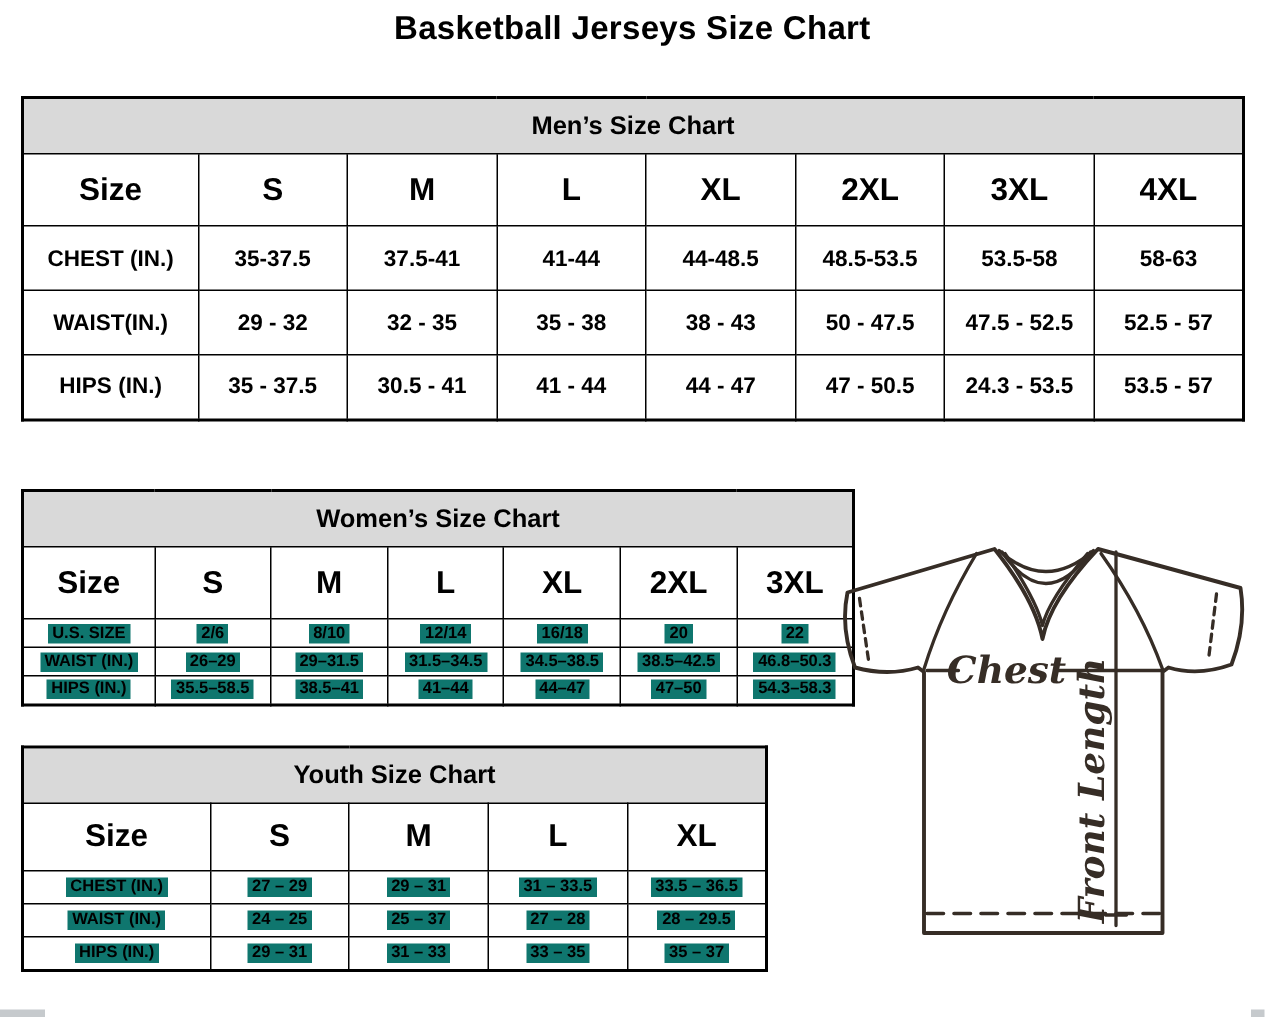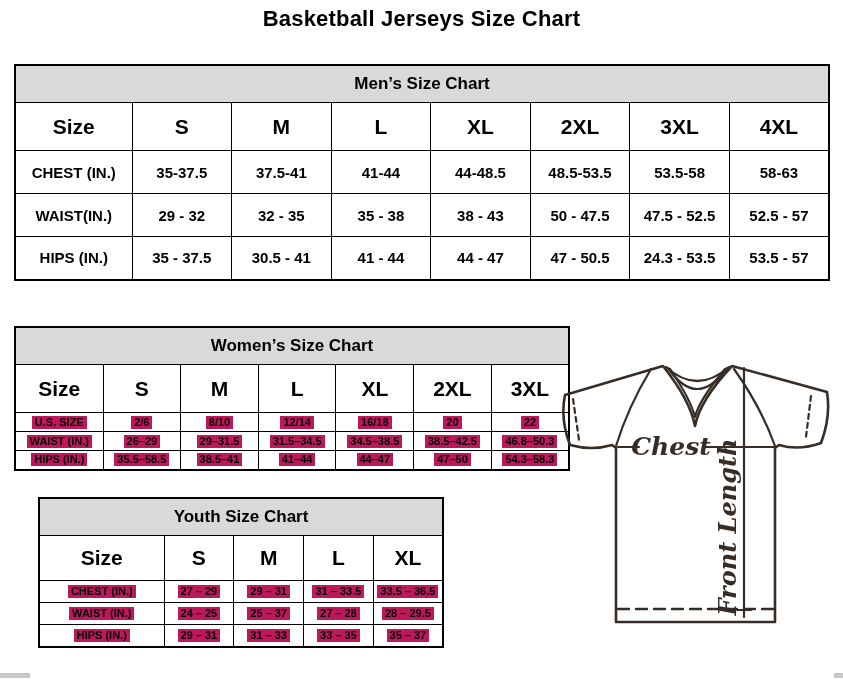--- a/index.html
+++ b/index.html
@@ -27,25 +27,25 @@
   #mens{left:14px;top:64px;width:816px;}
   #mens col.first{width:117px;}
   #mens tr.cols th{height:47px;}
   #mens tbody tr{height:43px;font-size:15px;}
   
   #womens{left:14px;top:300px;width:556px;margin-top:26px;}
   #womens col.first{width:88px;}
   #womens tr.cols th{height:47px;}
   #womens tbody tr{height:19px;font-size:11px;}
   
-  #youth{left:14px;top:497px;width:406px;margin-left:24px;}
+  #youth{left:14px;top:497px;width:498px;}
   #youth col.first{width:125px;}
   #youth tr.cols th{height:44px;}
   #youth tbody tr{height:22px;font-size:11px;}
-  .hl{background:#be185d;padding:0 3px;display:inline-block;line-height:13px;}
+  .hl{background:#0f766e;padding:0 3px;display:inline-block;line-height:13px;}
   
   .jersey-wrap{position:absolute;left:550px;top:355px;width:285px;height:300px;}
   .jersey-wrap svg{display:block;}
   .jersey-label{
     font-family:"DejaVu Serif", serif;font-style:italic;font-weight:bold;
   }
   
   .sb{position:absolute;height:5px;background:#c6cacd;bottom:1px;}
   .sb-left{left:0;width:30px;}
   .sb-right{right:0;width:9px;}

